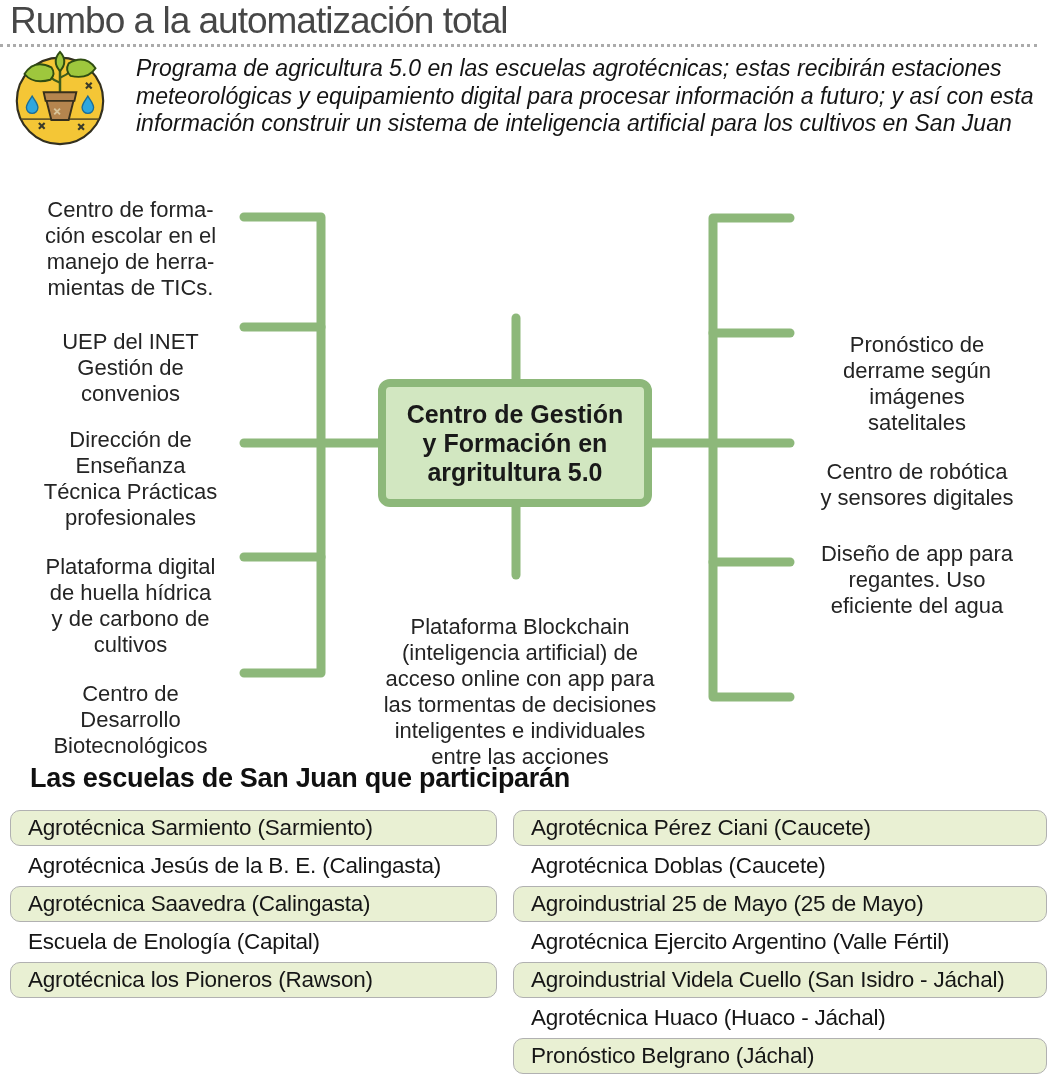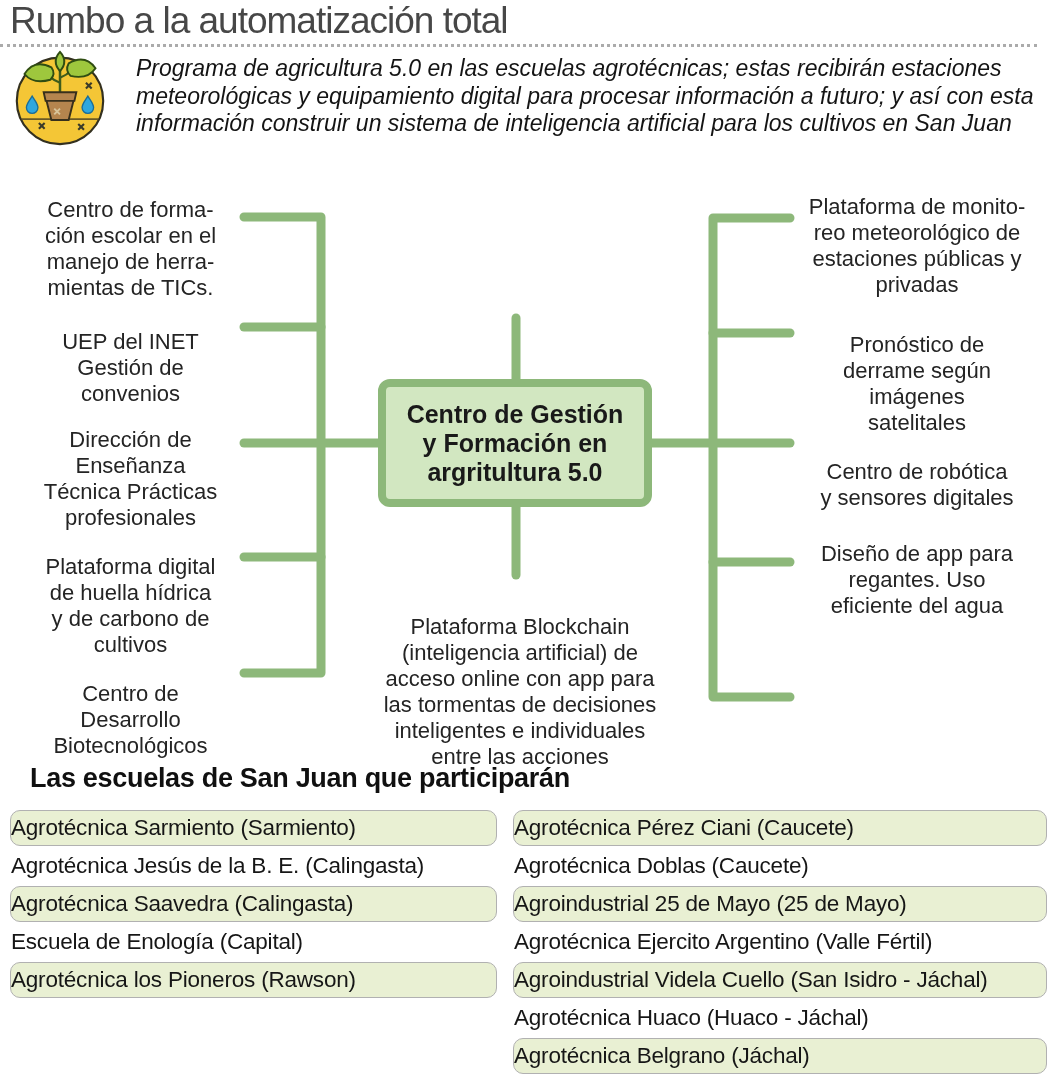--- a/index.html
+++ b/index.html
@@ -35,21 +35,21 @@
     text-align:center;font-weight:bold;font-size:25px;line-height:29px;
     white-space:pre-line;color:#191919;
   }
   .schools-heading{position:absolute;left:30px;top:763px;font-size:27px;font-weight:bold;color:#101010;letter-spacing:-0.3px;}
   .col{position:absolute;top:810px;}
   .col-left{left:10px;width:487px;}
   .col-right{left:513px;width:534px;}
   .row{
     height:36px;margin-bottom:2px;box-sizing:border-box;
     font-size:22.5px;letter-spacing:-0.2px;color:#161616;
-    display:flex;align-items:center;
+    display:flex;align-items:center;padding-left:17px;
     white-space:nowrap;overflow:hidden;border:1px solid transparent;
   }
   .row.hl{background:#e9f0d3;border:1px solid #b1b1b1;border-radius:10px;}
 </style>
 </head>
 <body>
 
 <div class="title">Rumbo a la automatización total</div>
 <div class="rule"></div>
 
@@ -107,24 +107,20 @@
 Técnica Prácticas
 profesionales</div>
   <div class="dnode l-node l3">Plataforma digital
 de huella hídrica
 y de carbono de
 cultivos</div>
   <div class="dnode l-node l4">Centro de
 Desarrollo
 Biotecnológicos</div>
 
-  <div class="dnode r-node r0">Plataforma de monito-
-reo meteorológico de
-estaciones públicas y
-privadas</div>
   <div class="dnode r-node r1">Pronóstico de
 derrame según
 imágenes
 satelitales</div>
   <div class="dnode r-node r2">Centro de robótica
 y sensores digitales</div>
   <div class="dnode r-node r3">Diseño de app para
 regantes. Uso
 eficiente del agua</div>
 
@@ -175,15 +171,15 @@
   <div class="row">
       <span>Agrotécnica Ejercito Argentino (Valle Fértil)</span>
     </div>
   <div class="row hl">
       <span>Agroindustrial Videla Cuello (San Isidro - Jáchal)</span>
     </div>
   <div class="row">
       <span>Agrotécnica Huaco (Huaco - Jáchal)</span>
     </div>
   <div class="row hl">
-      <span>Agrotécnica Belgrano (Jáchal)</span>
+      <span>Pronóstico Belgrano (Jáchal)</span>
     </div>
 </div>
 
 </body></html>

